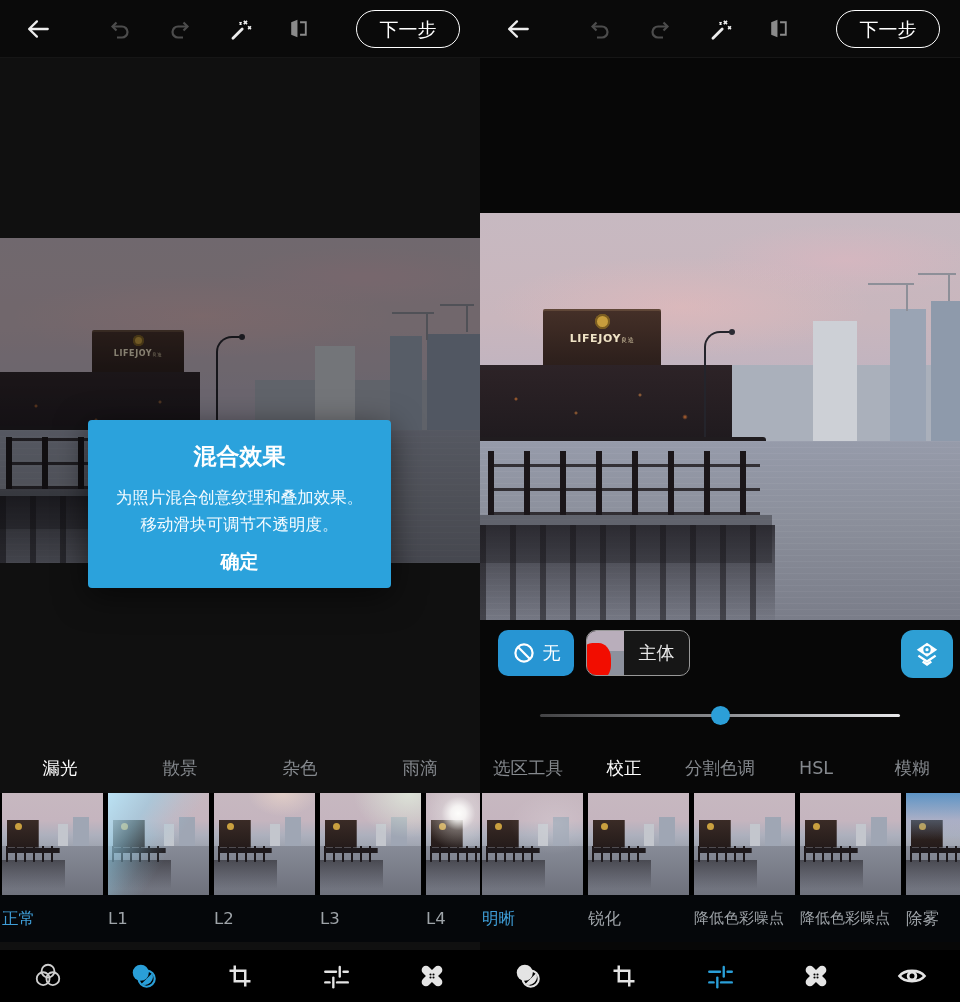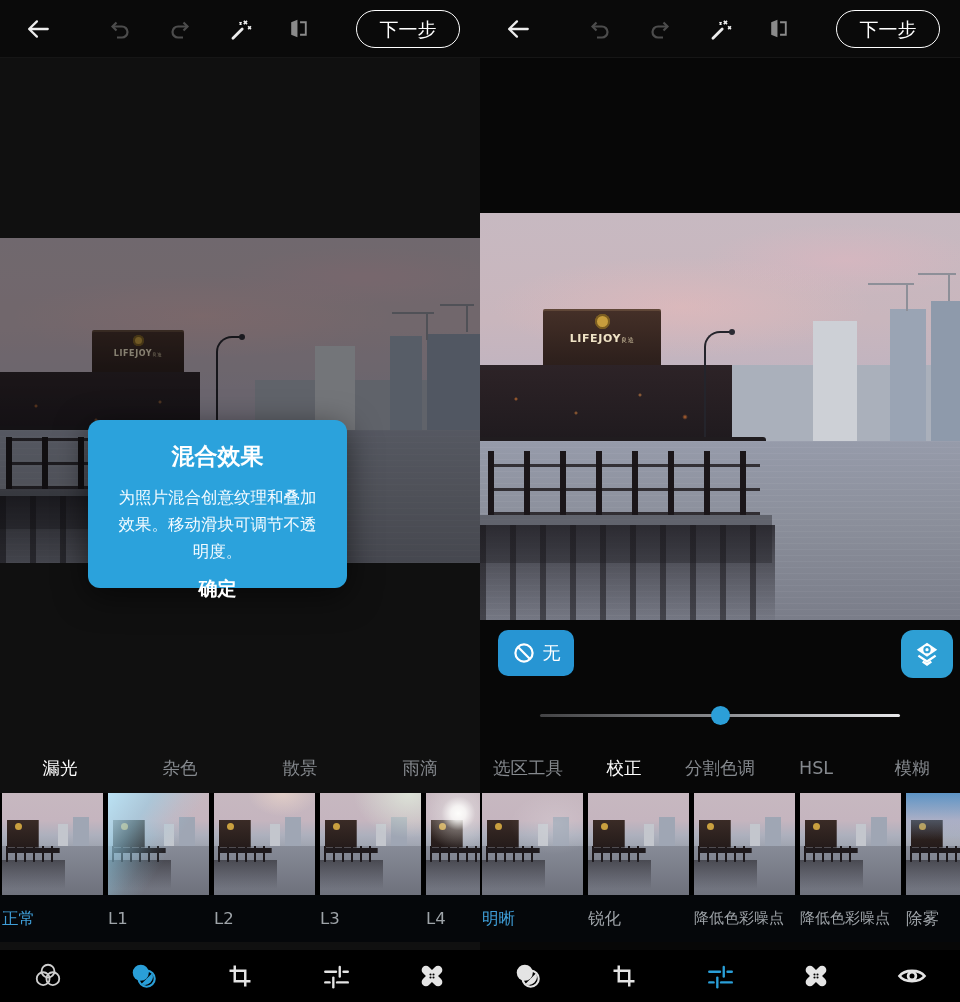--- a/index.html
+++ b/index.html
@@ -61,21 +61,21 @@
       repeating-linear-gradient(180deg, rgba(255,255,255,.045) 0 1px, transparent 1px 6px),
       linear-gradient(180deg,#969baa 0%,#8b8f9b 45%,#7a7d89 100%);}
   .photo .water-shadow{position:absolute;background:rgba(30,28,34,.38);}
   .photo .reflection{position:absolute;
     background:
       repeating-linear-gradient(90deg, rgba(24,22,26,.55) 0 6px, transparent 6px 30px),
       linear-gradient(180deg, rgba(30,28,34,.8), rgba(58,58,68,.08));}
   .photo .dim{position:absolute;inset:0;background:rgba(6,6,9,.45);}
 
   
-  .dialog{position:absolute;left:88px;top:420px;width:259px;height:168px;border-radius:12px;
+  .dialog{position:absolute;left:88px;top:420px;width:303px;height:168px;border-radius:4px;
           background:#2ba2dc;box-shadow:0 8px 32px rgba(0,0,0,.55);color:#fff;}
   .dialog-title{margin-top:21px;text-align:center;font-size:23px;font-weight:bold;}
   .dialog-body{margin:12px 24px 0;text-align:center;font-size:16.5px;line-height:27px;color:#f4fbff;}
   .dialog-confirm{display:block;margin:10px auto 0;background:none;border:none;color:#fff;
           font-size:19px;font-weight:bold;cursor:pointer;font-family:inherit;}
 
   
   .mask-row{position:absolute;left:0;right:0;top:628px;height:52px;}
   .pill{position:absolute;top:2px;height:46px;border-radius:10px;display:flex;align-items:center;
         cursor:pointer;box-sizing:border-box;}
@@ -234,22 +234,22 @@
     </div>
 
     <div class="dialog">
       <div class="dialog-title">混合效果</div>
       <div class="dialog-body">为照片混合创意纹理和叠加效果。移动滑块可调节不透明度。</div>
       <button class="dialog-confirm">确定</button>
     </div>
 
     <div class="tabs">
       <div class="tab active">漏光</div>
+      <div class="tab">散景</div>
       <div class="tab">杂色</div>
-      <div class="tab">散景</div>
       <div class="tab">雨滴</div>
     </div>
 
     <div class="thumbs">
       <div class="thumb">
         <div class="t-sky"></div>
           <div class="t-water"></div>
           <div class="t-pier"></div>
           <div class="t-refl"></div>
       </div>
@@ -423,20 +423,24 @@
     <div class="mask-row">
       <div class="pill pill-none">
         <span>
           <svg width="24" height="24" viewBox="0 0 24 24" fill="none" stroke="#fff" stroke-width="2.2">
             <circle cx="12" cy="12" r="8.6"></circle>
               <line x1="6.3" y1="6.3" x2="17.7" y2="17.7"></line>
           </svg>
         </span>
         <span class="pill-label">无</span>
       </div>
+      <div class="pill pill-framed pill-subject">
+        <div class="mask-thumb mask-thumb-subject"></div>
+        <span class="pill-label">主体</span>
+      </div>
       <button class="layers-btn">
         <span>
           <svg width="28" height="28" viewBox="0 0 26 26">
             <path d="M13 2.5L22.5 9 13 15.5 3.5 9Z" fill="#fff"></path>
             <circle cx="13" cy="9" r="3.4" fill="#2e9fd4"></circle>
               <circle cx="13" cy="9" r="1.5" fill="#fff"></circle>
             <path d="M5 14.5l8 5.5 8-5.5" fill="none" stroke="#fff" stroke-width="2.2"></path>
             <path d="M9 20l4 2.8 4-2.8" fill="none" stroke="#fff" stroke-width="2.2"></path>
           </svg>
         </span>

